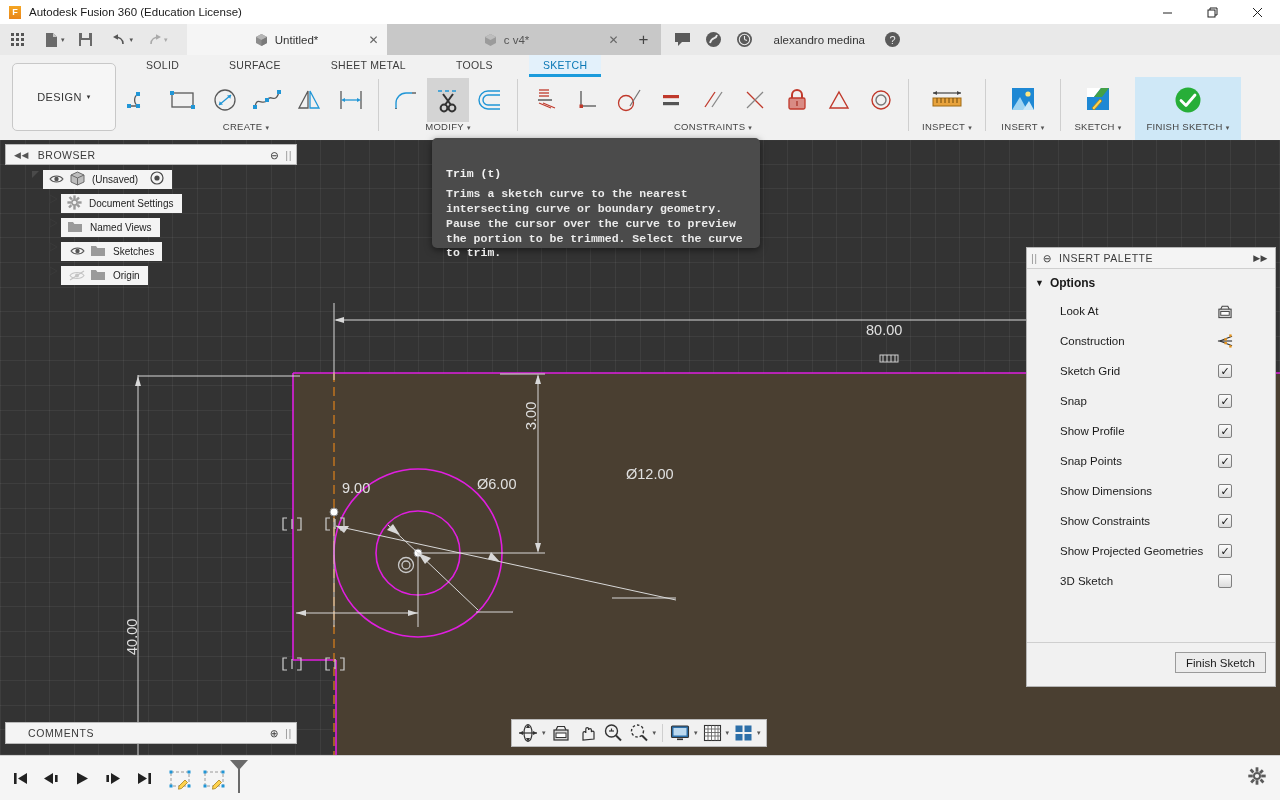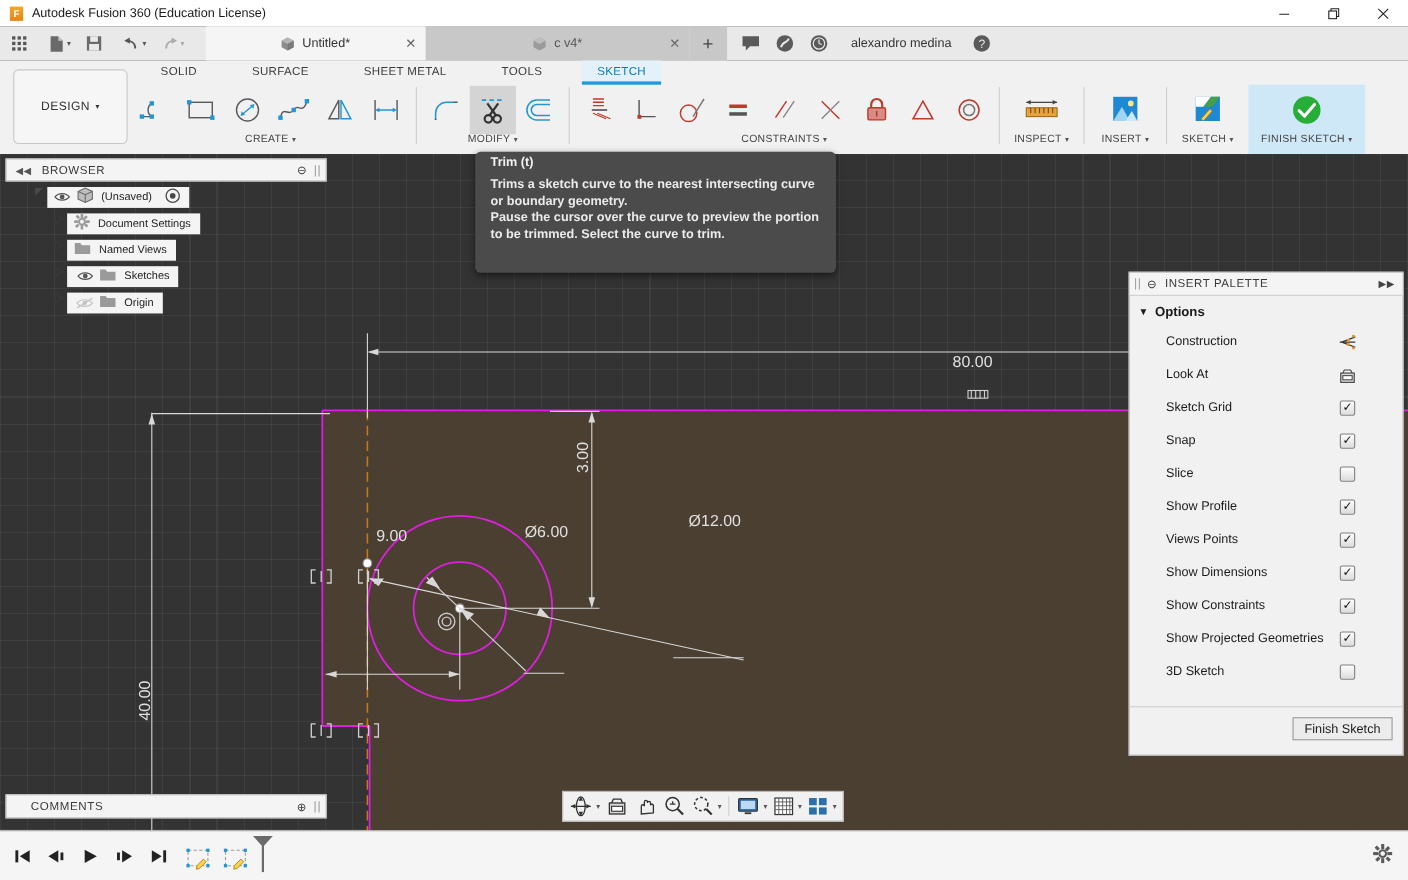--- a/index.html
+++ b/index.html
@@ -154,22 +154,23 @@
     position:absolute; left:0; top:755px; width:1280px; height:45px; background:#f5f5f5;
     border-top:1px solid #d0d0d0; display:flex; align-items:center;
   }
   .tl-btn { width:24px; height:45px; display:flex; align-items:center; justify-content:center; }
   .tl-feature { margin-left:10px; display:flex; align-items:flex-end; }
   .status-gear { margin-left:auto; margin-right:14px; }
 
   
   .tooltip {
     position:absolute; left:432px; top:138px; width:328px; height:110px;
-    background:#4b4b4b; border-radius:5px; padding:4px 14px;
+    background:#4b4b4b; border-radius:5px; padding:29px 14px;
     box-shadow:0 2px 7px rgba(0,0,0,.5);
+    font-family:Liberation Mono, monospace;
   }
   .tt-title { color:#f2f2f2; font-size:11.5px; font-weight:bold; margin-bottom:7px; }
   .tt-body { color:#ebebeb; font-size:11.5px; font-weight:bold; line-height:14.5px; }
   .tt-body p + p { margin-top:1px; }
 
   
   .viewcube { position:absolute; left:1198px; top:168px; width:54px; height:42px;
     background:rgba(200,200,200,.30); border:1px solid rgba(220,220,220,.25);
     display:flex; align-items:center; justify-content:center;
     font-size:10px; color:#9a9a9a; letter-spacing:.5px; }
@@ -843,77 +844,71 @@
       <span>INSERT PALETTE</span>
       <span class="expand">▶▶</span>
     </div>
 
     <div class="opt-title">
       <span class="tri">▼</span>
       <span>Options</span>
     </div>
 
     <div class="opt-row">
+      <span>Look At</span>
+      <span class="ctl">
+        <svg width="17" height="15" viewBox="0 0 17 15">
+          <rect x="2" y="5" width="13" height="9" fill="#d8d8d8" stroke="#444" stroke-width="1.1"></rect>
+          <rect x="4" y="7.5" width="9" height="4" fill="#fff" stroke="#444" stroke-width="1"></rect>
+          <path d="M4 5 l1.5 -3 h6 l1.5 3" fill="none" stroke="#444" stroke-width="1.1"></path>
+        </svg>
+      </span>
+    </div>
+
+    <div class="opt-row">
       <span>Construction</span>
       <span class="ctl">
         <svg width="17" height="14" viewBox="0 0 17 14">
           <line x1="1" y1="7" x2="16" y2="7" stroke="#333" stroke-width="1.2"></line>
           <line x1="16" y1="2" x2="3" y2="7" stroke="#333" stroke-width="1.2"></line>
           <line x1="16" y1="12" x2="3" y2="7" stroke="#333" stroke-width="1.2"></line>
           <g fill="#e8941a">
             <rect x="13" y="0" width="2.5" height="2.5"></rect>
               <rect x="13" y="11.5" width="2.5" height="2.5"></rect>
             <rect x="8" y="4" width="2.5" height="2.5"></rect>
               <rect x="8" y="8" width="2.5" height="2.5"></rect>
           </g>
         </svg>
       </span>
     </div>
 
     <div class="opt-row">
-      <span>Look At</span>
-      <span class="ctl">
-        <svg width="17" height="15" viewBox="0 0 17 15">
-          <rect x="2" y="5" width="13" height="9" fill="#d8d8d8" stroke="#444" stroke-width="1.1"></rect>
-          <rect x="4" y="7.5" width="9" height="4" fill="#fff" stroke="#444" stroke-width="1"></rect>
-          <path d="M4 5 l1.5 -3 h6 l1.5 3" fill="none" stroke="#444" stroke-width="1.1"></path>
-        </svg>
-      </span>
-    </div>
-
-    <div class="opt-row">
       <span>Sketch Grid</span>
       <span class="ctl">
         <span class="cb">✓</span>
       </span>
     </div>
 
     <div class="opt-row">
       <span>Snap</span>
       <span class="ctl">
         <span class="cb">✓</span>
       </span>
     </div>
 
-    <div class="opt-row">
-      <span>Slice</span>
-      <span class="ctl">
-        <span class="cb"></span>
-      </span>
-    </div>
 
     <div class="opt-row">
       <span>Show Profile</span>
       <span class="ctl">
         <span class="cb">✓</span>
       </span>
     </div>
 
     <div class="opt-row">
-      <span>Views Points</span>
+      <span>Snap Points</span>
       <span class="ctl">
         <span class="cb">✓</span>
       </span>
     </div>
 
     <div class="opt-row">
       <span>Show Dimensions</span>
       <span class="ctl">
         <span class="cb">✓</span>
       </span>

